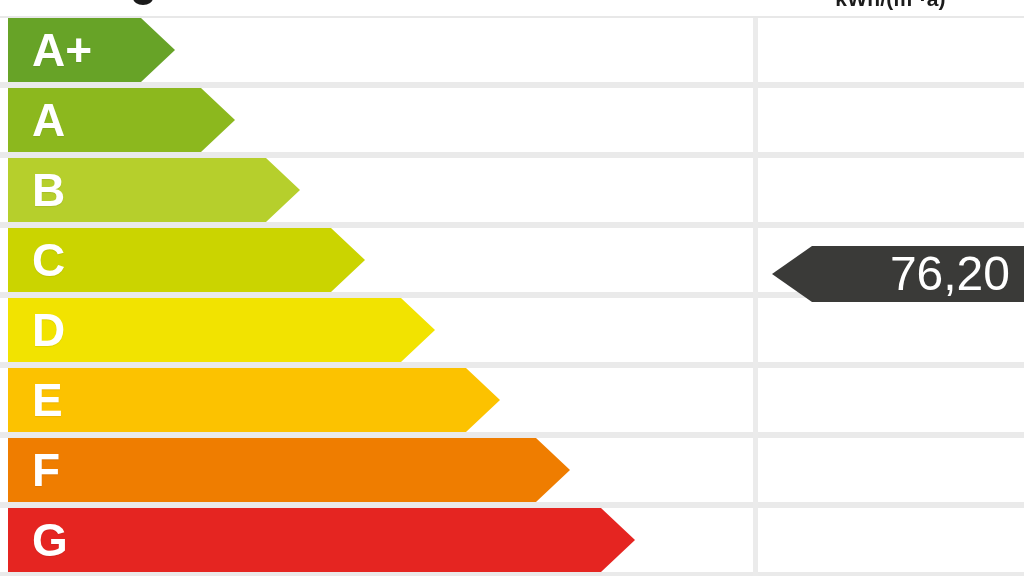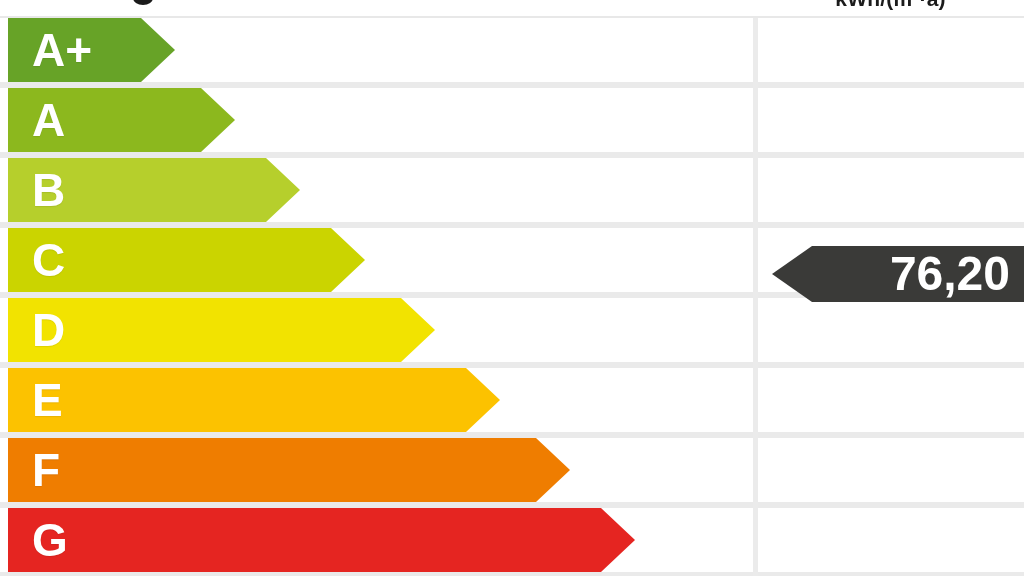--- a/index.html
+++ b/index.html
@@ -158,21 +158,21 @@
     position: absolute;
     left: 42px;
     right: 14px;
     top: 0;
     height: 100%;
     display: flex;
     align-items: center;
     justify-content: flex-end;
     color: #ffffff;
     font-size: 48px;
-    font-weight: bold;
+    font-weight: normal;
     line-height: 1;
     white-space: nowrap;
   }
 </style>
 </head>
 <body>
 
 <div id="stage">
 
   <div class="header-strip">

